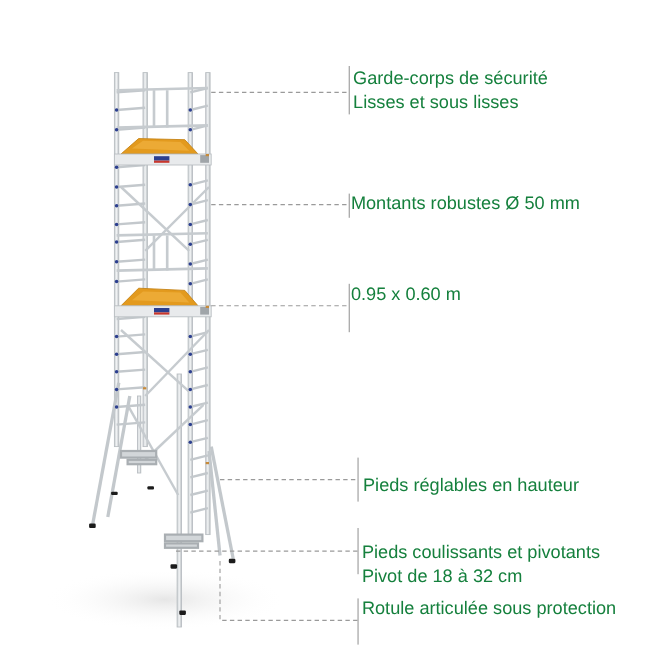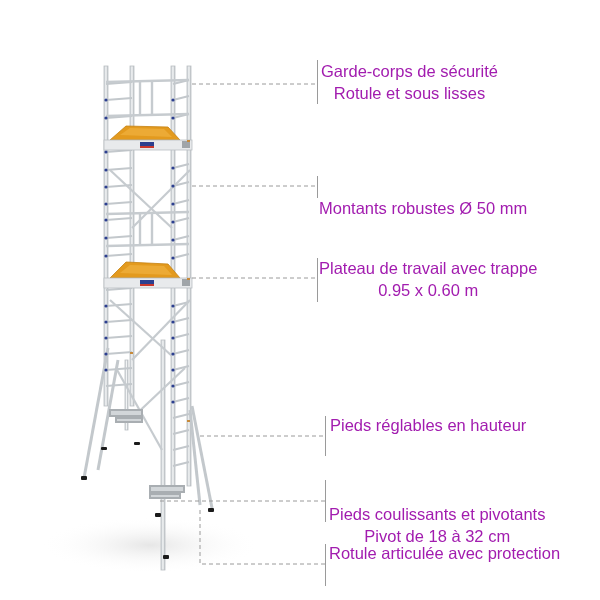--- a/index.html
+++ b/index.html
@@ -1,20 +1,20 @@
 <!DOCTYPE html>
 <html><head>
   <meta charset="utf-8">
   <style>
     html, body { margin: 0; padding: 0; background: #ffffff; }
     #stage { position: relative; width: 600px; height: 600px; overflow: hidden; background: #fff; font-family: "Liberation Sans", "DejaVu Sans", sans-serif; }
     #art { position: absolute; left: 0; top: 0; }
     .callout { position: absolute; left: 0; }
     .callout .bar { position: absolute; width: 1px; background: #9a9a9a; }
-    .callout .text { position: absolute; font-size: 16.5px; line-height: 22px; color: #a21caf; white-space: nowrap; letter-spacing: 0; text-align: center; }
+    .callout .text { position: absolute; font-size: 16.5px; line-height: 22px; color: #15803d; white-space: nowrap; letter-spacing: 0; }
     .callout .text span { display: block; }
   </style>
 </head>
 <body>
 
 <div id="stage">
 
   <svg id="art" width="600" height="600" viewBox="0 0 600 600">
     <defs>
       <linearGradient id="pole" x1="0" x2="1">
@@ -193,54 +193,53 @@
       <line x1="200" y1="436" x2="325" y2="436"></line>
       <line x1="160" y1="501" x2="325" y2="501"></line>
       <polyline points="200,510 200,564 325,564"></polyline>
     </g>
   </svg>
 
   <div class="callout">
     <div class="bar" style="left:317px; top:60px; height:44px;"></div>
     <div class="text" style="left:321px; top:60px;">
       <span>Garde-corps de sécurité</span>
-      <span>Rotule et sous lisses</span>
+      <span>Lisses et sous lisses</span>
     </div>
   </div>
 
   <div class="callout">
     <div class="bar" style="left:317px; top:176px; height:22px;"></div>
-    <div class="text" style="left:319px; top:174px;margin-top:23px;">
+    <div class="text" style="left:319px; top:174px;">
       <span>Montants robustes Ø 50 mm</span>
     </div>
   </div>
 
   <div class="callout">
     <div class="bar" style="left:317px; top:258px; height:44px;"></div>
     <div class="text" style="left:319px; top:257px;">
-      <span>Plateau de travail avec trappe</span>
       <span>0.95 x 0.60 m</span>
     </div>
   </div>
 
   <div class="callout">
     <div class="bar" style="left:325px; top:416px; height:40px;"></div>
-    <div class="text" style="left:330px; top:414px;">
+    <div class="text" style="left:330px; top:430px;">
       <span>Pieds réglables en hauteur</span>
     </div>
   </div>
 
   <div class="callout">
     <div class="bar" style="left:325px; top:480px; height:42px;"></div>
-    <div class="text" style="left:329px; top:503px;">
+    <div class="text" style="left:329px; top:491px;">
       <span>Pieds coulissants et pivotants</span>
       <span>Pivot de 18 à 32 cm</span>
     </div>
   </div>
 
   <div class="callout">
     <div class="bar" style="left:325px; top:544px; height:42px;"></div>
     <div class="text" style="left:329px; top:542px;">
-      <span>Rotule articulée avec protection</span>
+      <span>Rotule articulée sous protection</span>
     </div>
   </div>
 
 </div>
 
 </body></html>

